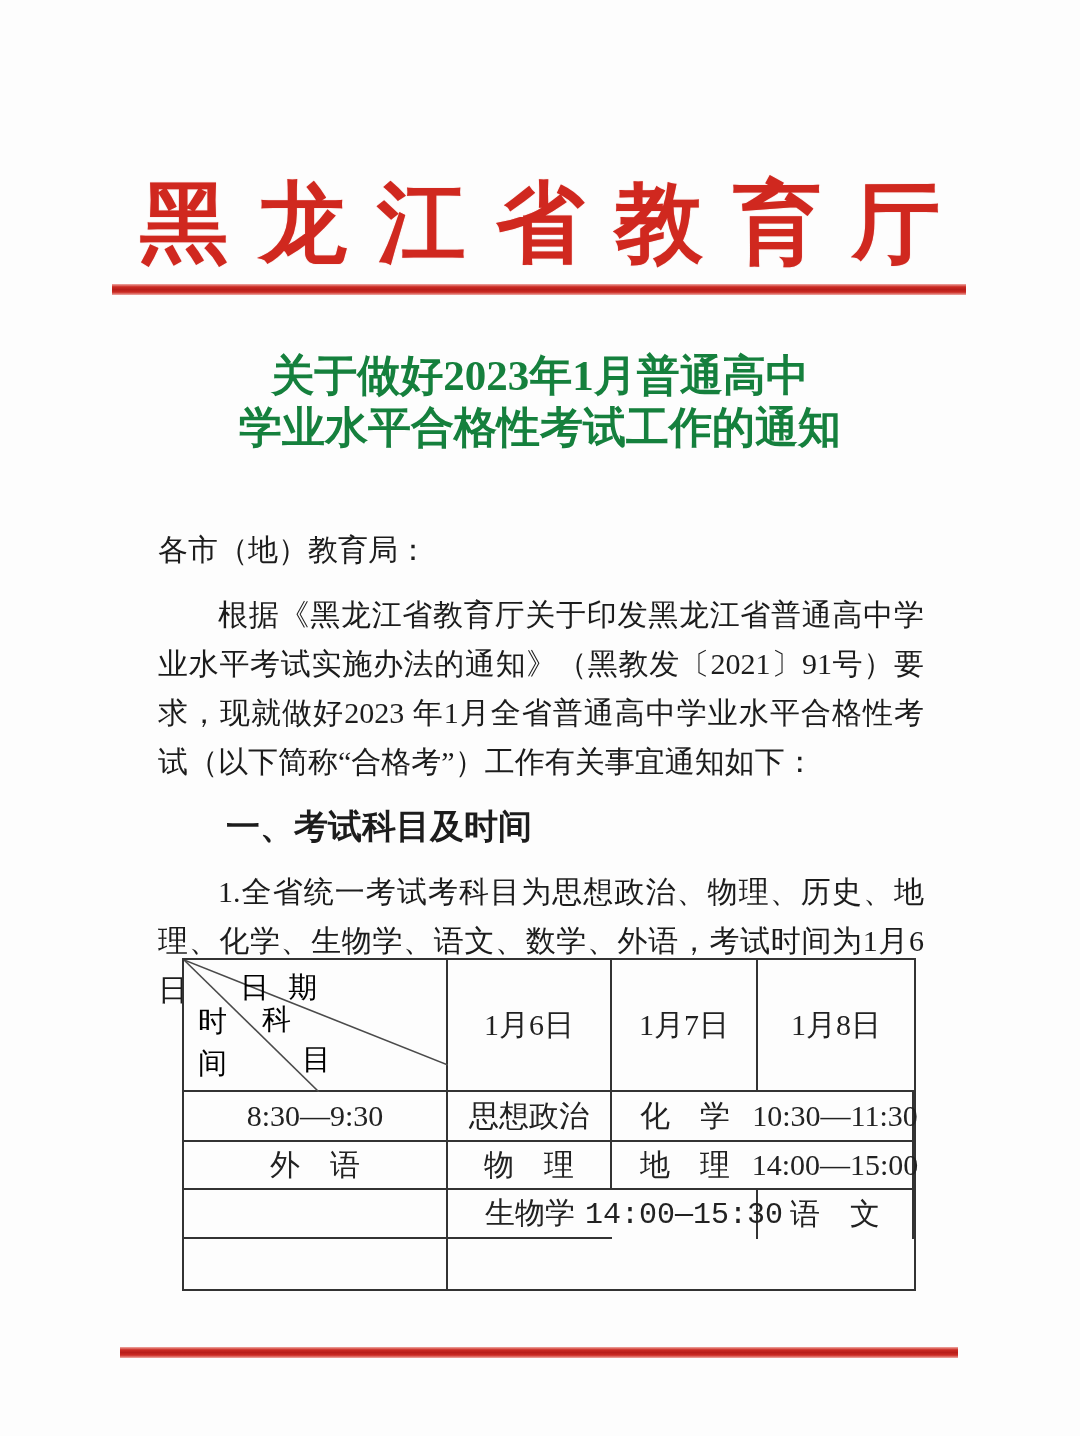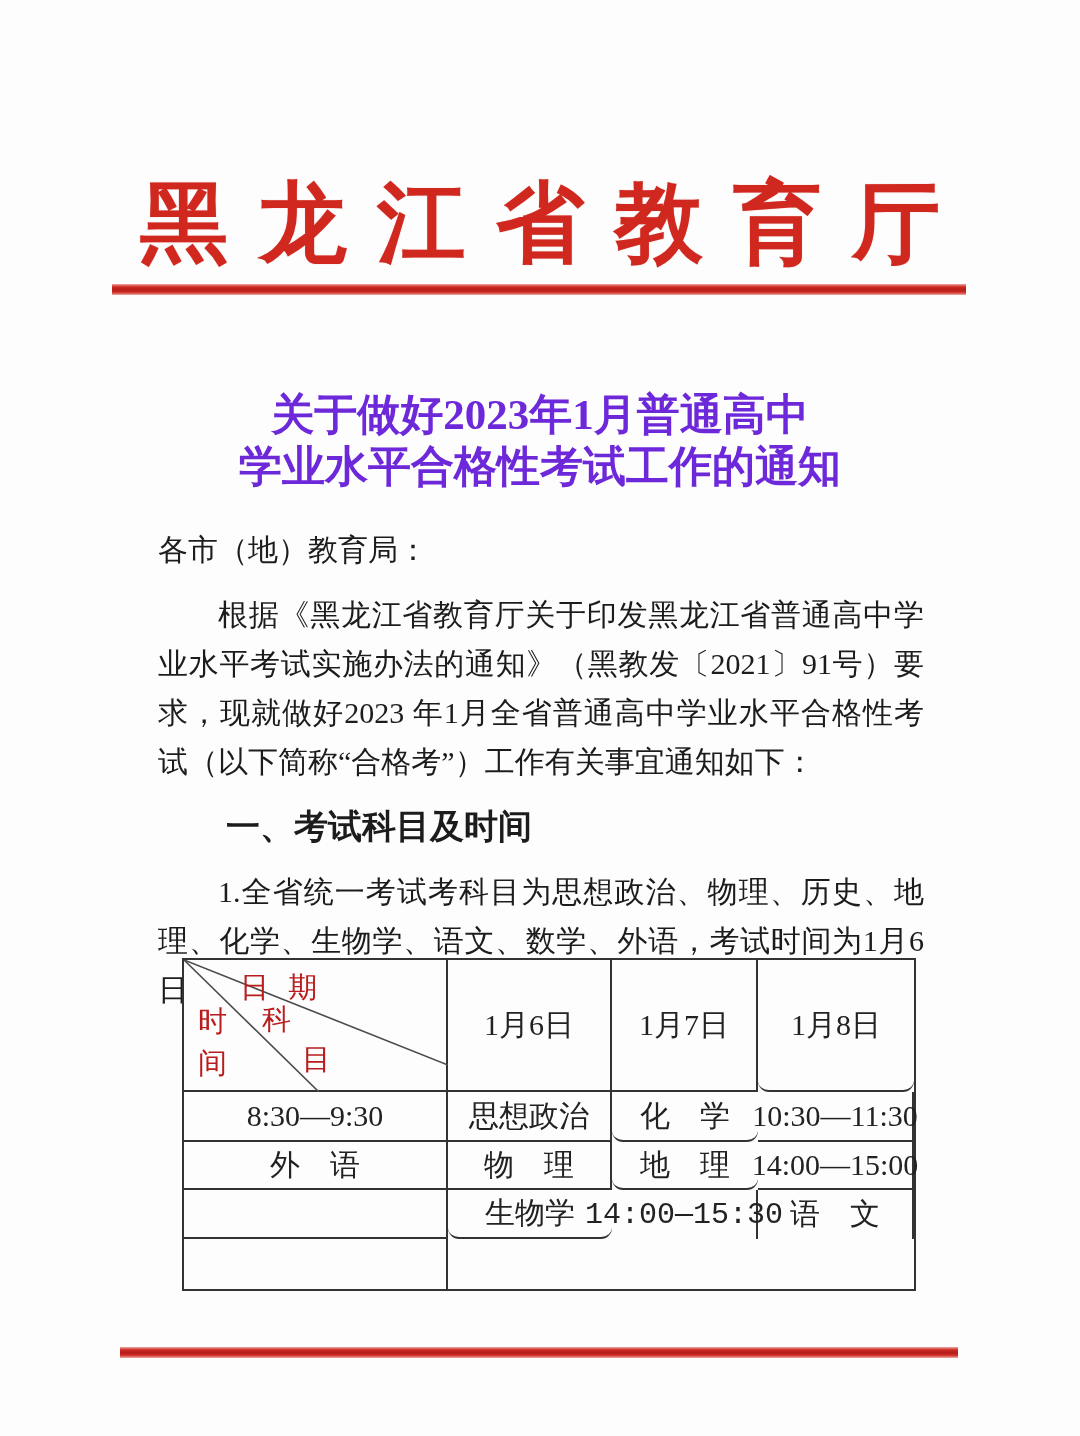--- a/index.html
+++ b/index.html
@@ -41,22 +41,21 @@
   
   .doc-title {
     position: absolute;
     left: 140px;
     top: 350px;
     width: 800px;
     text-align: center;
     font-size: 43px;
     font-weight: bold;
     line-height: 52px;
-    color: #6d28d9;
-    margin-top: 39px;
+    color: #15803d;
   }
 
   
   .body-text {
     position: absolute;
     left: 142px;
     top: 509px;
     width: 798px;
     font-size: 30px;
     line-height: 49px;
@@ -85,26 +84,26 @@
   .cell {
     border-right: 2px solid #333;
     border-bottom: 2px solid #333;
     display: flex;
     align-items: center;
     justify-content: center;
     font-size: 30px;
     color: #222;
     white-space: nowrap;
   }
-  .cell.last-col { border-right: none; border-radius: 11px; }
+  .cell.last-col { border-right: none; }
   .cell.last-row { border-bottom: none; font-family: Liberation Mono, monospace; }
 
   .corner { position: relative; }
   .corner svg { position: absolute; left: 0; top: 0; }
-  .corner .lbl { position: absolute; font-size: 29px; line-height: 1.1; color: #b91c1c; }
+  .corner .lbl { position: absolute; font-size: 29px; line-height: 1.1; color: #000000; }
   .lbl-date    { left: 56px;  top: 12px; letter-spacing: 6px; }
   .lbl-time-1  { left: 14px;  top: 46px; }
   .lbl-time-2  { left: 14px;  top: 88px; }
   .lbl-subj-1  { left: 78px;  top: 44px; }
   .lbl-subj-2  { left: 118px; top: 84px; }
 </style>
 </head>
 <body>
 
 <div class="page">

